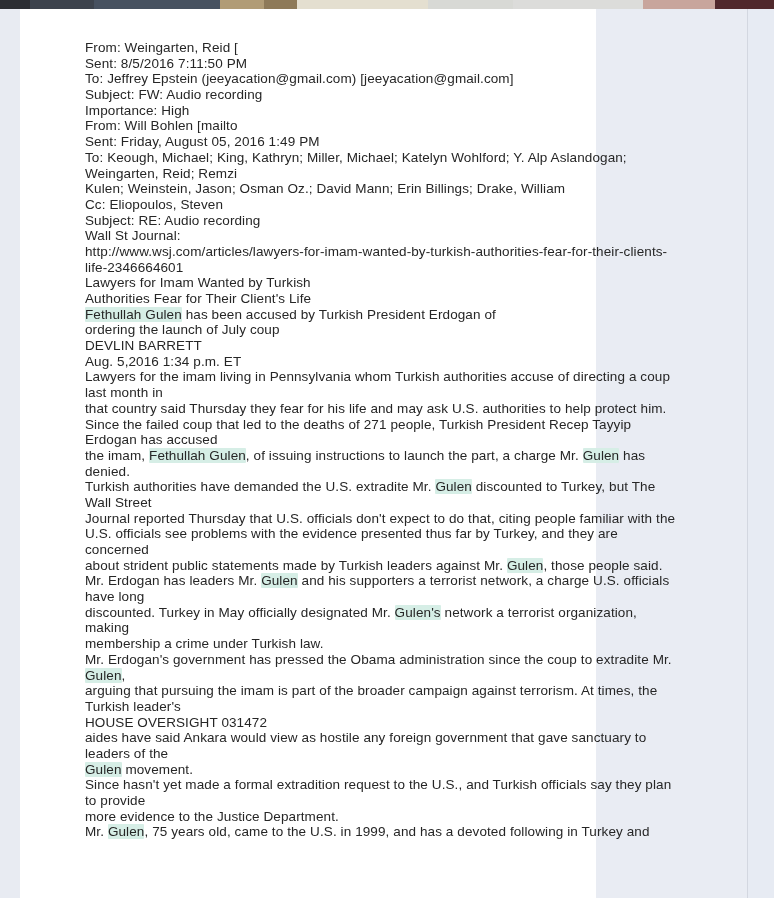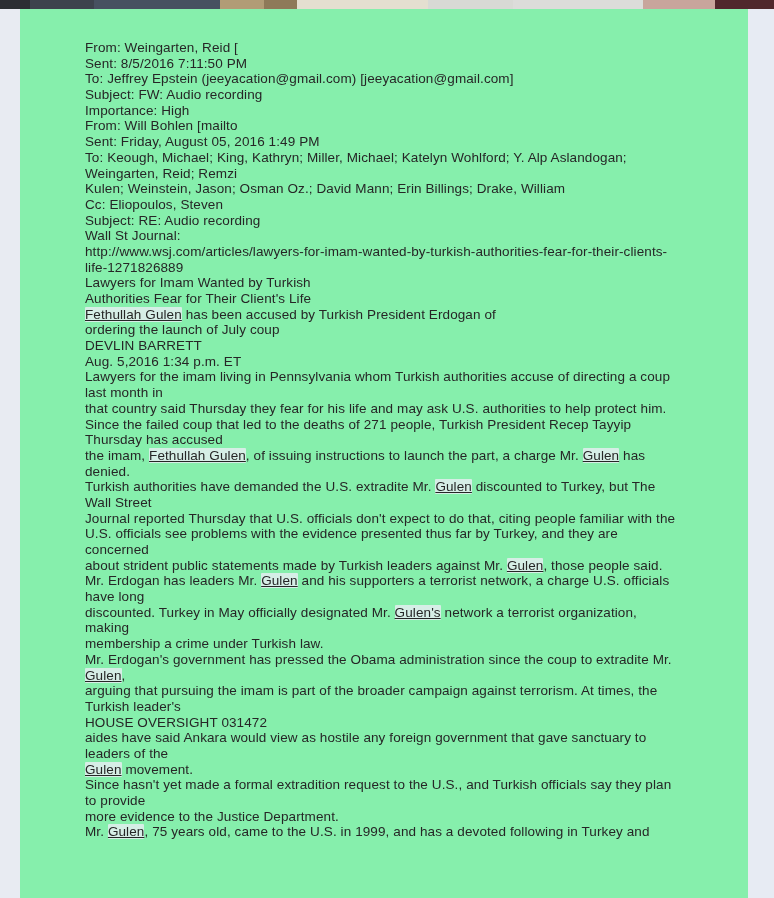--- a/index.html
+++ b/index.html
@@ -40,40 +40,39 @@
     right: 0;
     width: 26px;
     height: 889px;
     background: #e7ebf3;
     border-left: 1px solid #d3d7e0;
   }
   .page {
     position: absolute;
     top: 9px;
     left: 20px;
-    width: 728px;
+    width: 576px;
     height: 889px;
-    background: #86efac;
+    background: #ffffff;
     box-sizing: border-box;
   }
   .content {
     padding: 31px 18px 0 65px;
     font-size: 13.5px;
     line-height: 15.7px;
     color: #262626;
     letter-spacing: 0.1px;
   }
   .line {
     white-space: nowrap;
     height: 15.7px;
   }
   .hl {
     background: var(--hl, #d6eee6);
     border-radius: 1px;
-    text-decoration: underline;
   }
 </style>
 </head>
 <body>
 
 <div class="photo-strip">
     <div style="width: 30px; background: rgb(44, 46, 51);"></div>
     <div style="width: 64px; background: rgb(61, 67, 77);"></div>
     <div style="width: 126px; background: rgb(71, 81, 96);"></div>
     <div style="width: 44px; background: rgb(177, 156, 118);"></div>
@@ -95,32 +94,32 @@
       <div class="line"><span>Importance: High</span></div>
       <div class="line"><span>From: Will Bohlen [mailto</span></div>
       <div class="line"><span>Sent: Friday, August 05, 2016 1:49 PM</span></div>
       <div class="line"><span>To: Keough, Michael; King, Kathryn; Miller, Michael; Katelyn Wohlford; Y. Alp Aslandogan;</span></div>
       <div class="line"><span>Weingarten, Reid; Remzi</span></div>
       <div class="line"><span>Kulen; Weinstein, Jason; Osman Oz.; David Mann; Erin Billings; Drake, William</span></div>
       <div class="line"><span>Cc: Eliopoulos, Steven</span></div>
       <div class="line"><span>Subject: RE: Audio recording</span></div>
       <div class="line"><span>Wall St Journal:</span></div>
       <div class="line"><span>http://www.wsj.com/articles/lawyers-for-imam-wanted-by-turkish-authorities-fear-for-their-clients-</span></div>
-      <div class="line"><span>life-1271826889</span></div>
+      <div class="line"><span>life-2346664601</span></div>
       <div class="line"><span>Lawyers for Imam Wanted by Turkish</span></div>
       <div class="line"><span>Authorities Fear for Their Client's Life</span></div>
       <div class="line"><span class="hl">Fethullah Gulen</span><span> has been accused by Turkish President Erdogan of</span></div>
       <div class="line"><span>ordering the launch of July coup</span></div>
       <div class="line"><span>DEVLIN BARRETT</span></div>
       <div class="line"><span>Aug. 5,2016 1:34 p.m. ET</span></div>
       <div class="line"><span>Lawyers for the imam living in Pennsylvania whom Turkish authorities accuse of directing a coup</span></div>
       <div class="line"><span>last month in</span></div>
       <div class="line"><span>that country said Thursday they fear for his life and may ask U.S. authorities to help protect him.</span></div>
       <div class="line"><span>Since the failed coup that led to the deaths of 271 people, Turkish President Recep Tayyip</span></div>
-      <div class="line"><span>Thursday has accused</span></div>
+      <div class="line"><span>Erdogan has accused</span></div>
       <div class="line"><span>the imam, </span><span class="hl">Fethullah Gulen</span><span>, of issuing instructions to launch the part, a charge Mr. </span><span class="hl">Gulen</span><span> has</span></div>
       <div class="line"><span>denied.</span></div>
       <div class="line"><span>Turkish authorities have demanded the U.S. extradite Mr. </span><span class="hl">Gulen</span><span> discounted to Turkey, but The</span></div>
       <div class="line"><span>Wall Street</span></div>
       <div class="line"><span>Journal reported Thursday that U.S. officials don't expect to do that, citing people familiar with the</span></div>
       <div class="line"><span>U.S. officials see problems with the evidence presented thus far by Turkey, and they are</span></div>
       <div class="line"><span>concerned</span></div>
       <div class="line"><span>about strident public statements made by Turkish leaders against Mr. </span><span class="hl">Gulen</span><span>, those people said.</span></div>
       <div class="line"><span>Mr. Erdogan has leaders Mr. </span><span class="hl">Gulen</span><span> and his supporters a terrorist network, a charge U.S. officials</span></div>
       <div class="line"><span>have long</span></div>

